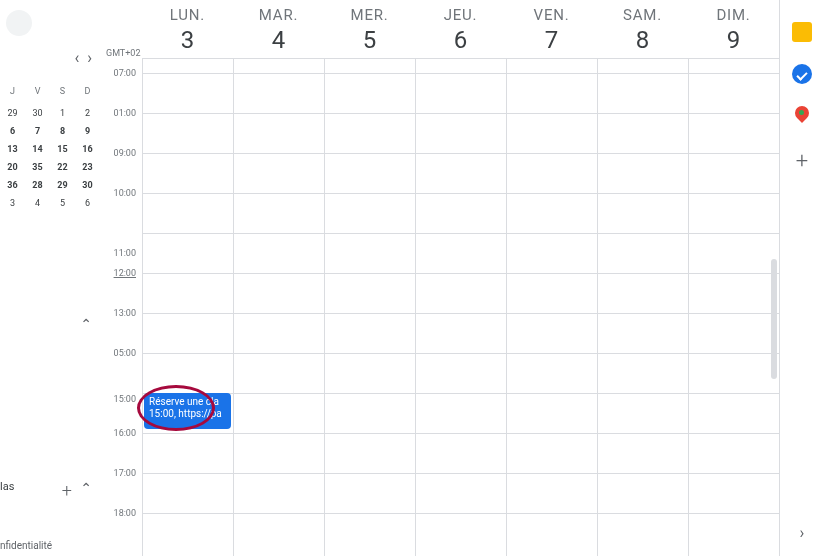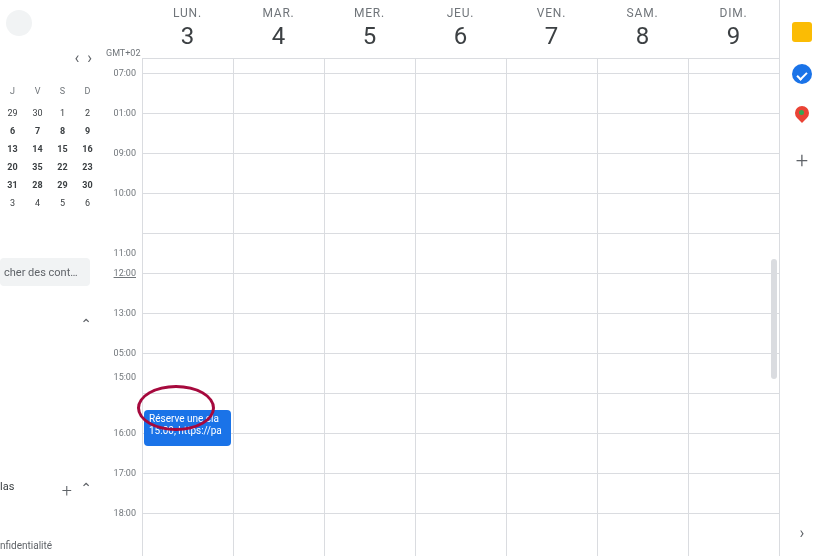--- a/index.html
+++ b/index.html
@@ -14,21 +14,21 @@
 .mini-row .bold{font-weight:700}
 .search{position:absolute;top:258px;left:0;width:86px;height:28px;background:#f1f3f4;border-radius:4px;display:flex;align-items:center;padding-left:4px;color:#5f6368;font-size:11px;overflow:hidden;white-space:nowrap}
 .sec{position:absolute;width:100%}
 .sec .chev{position:absolute;right:8px;color:#5f6368;font-size:14px}
 .sec-item{font-size:11px;color:#3c4043;padding:4px 0}
 .plus{position:absolute;right:28px;font-size:18px;color:#5f6368;font-weight:300}
 .main{flex:1;display:flex;flex-direction:column;position:relative}
 .tz{position:absolute;left:6px;top:48px;font-size:9px;color:#70757a}
 .day-head{display:flex;height:58px;border-bottom:1px solid #dadce0;margin-left:42px}
 .day-col{flex:1;text-align:center;padding-top:6px}
-.dow{font-size:12px;color:#70757a;letter-spacing:0.8px}
+.dow{font-size:15px;color:#70757a;letter-spacing:0.8px}
 .dnum{font-size:24px;color:#3c4043;margin-top:2px;font-weight:400}
 .grid{flex:1;display:flex;margin-left:0;position:relative;overflow:hidden}
 .time-col{width:42px;flex:0 0 42px;position:relative}
 .time-lbl{position:absolute;right:6px;font-size:9px;color:#70757a;transform:translateY(-50%)}
 .days{flex:1;display:flex;position:relative}
 .dcol{flex:1;border-left:1px solid #dadce0;position:relative}
 .hr{position:absolute;left:0;right:0;height:1px;background:#dadce0}
 .event{position:absolute;left:1px;right:2px;background:#1a73e8;color:#fff;border-radius:4px;padding:3px 5px;font-size:10px;line-height:12px;overflow:hidden;cursor:pointer}
 .circle{position:absolute;border:3px solid #a6093d;border-radius:50%;width:72px;height:40px;pointer-events:none}
 .rail{flex:0 0 44px;border-left:1px solid #dadce0;display:flex;flex-direction:column;align-items:center;padding-top:22px;gap:22px;position:relative}
@@ -79,34 +79,31 @@
           <div class="bold">15</div>
           <div class="bold">16</div>
         </div>
         <div class="mini-row">
           <div class="bold">20</div>
           <div class="bold">35</div>
           <div class="bold">22</div>
           <div class="bold">23</div>
         </div>
         <div class="mini-row">
-          <div class="bold">31</div>
+          <div class="bold">36</div>
           <div class="bold">28</div>
           <div class="bold">29</div>
           <div class="bold">30</div>
         </div>
         <div class="mini-row">
           <div>3</div>
           <div>4</div>
           <div>5</div>
           <div>6</div>
         </div>
-      </div>
-    <div class="search">
-        <span>cher des cont…</span>
       </div>
 
     <div class="sec" style="top:316px">
       <span class="chev">⌃</span>
     </div>
 
     <div class="sec" style="top:480px">
       <span class="sec-item">las</span>
       <span class="plus">+</span>
       <span class="chev">⌃</span>
@@ -151,40 +148,40 @@
     <div class="grid">
       <div class="time-col" id="time-col">
           <div class="time-lbl" style="top: 14px;">07:00</div>
           <div class="time-lbl" style="top: 54px;">01:00</div>
           <div class="time-lbl" style="top: 94px;">09:00</div>
           <div class="time-lbl" style="top: 134px; margin-left: 16px;">10:00</div>
           <div class="time-lbl" style="top: 174px; margin-top: 20px;">11:00</div>
           <div class="time-lbl" style="top: 214px; text-decoration: underline;">12:00</div>
           <div class="time-lbl" style="top: 254px;">13:00</div>
           <div class="time-lbl" style="top: 294px;">05:00</div>
-          <div class="time-lbl" style="top: 318px;">15:00</div>
+          <div class="time-lbl" style="top: 340px;">15:00</div>
           <div class="time-lbl" style="top: 374px;">16:00</div>
           <div class="time-lbl" style="top: 414px;">17:00</div>
           <div class="time-lbl" style="top: 454px;">18:00</div>
         </div>
       <div class="days" id="days">
           <div class="dcol">
             <div class="hr" style="top: 14px;"></div>
             <div class="hr" style="top: 54px;"></div>
             <div class="hr" style="top: 94px;"></div>
             <div class="hr" style="top: 134px;"></div>
             <div class="hr" style="top: 174px;"></div>
             <div class="hr" style="top: 214px;"></div>
             <div class="hr" style="top: 254px;"></div>
             <div class="hr" style="top: 294px;"></div>
             <div class="hr" style="top: 334px;"></div>
             <div class="hr" style="top: 374px;"></div>
             <div class="hr" style="top: 414px;"></div>
             <div class="hr" style="top: 454px;"></div>
-            <div class="event" style="top: 351px; height: 30px;">
+            <div class="event" style="top: 334px; height: 30px;">
               <div>Réserve une cla</div>
               <div>15:00, https://pa</div>
             </div>
             <div class="circle" style="top: 326px; left: -6px;"></div>
           </div>
           <div class="dcol">
             <div class="hr" style="top: 14px;"></div>
             <div class="hr" style="top: 54px;"></div>
             <div class="hr" style="top: 94px;"></div>
             <div class="hr" style="top: 134px;"></div>

